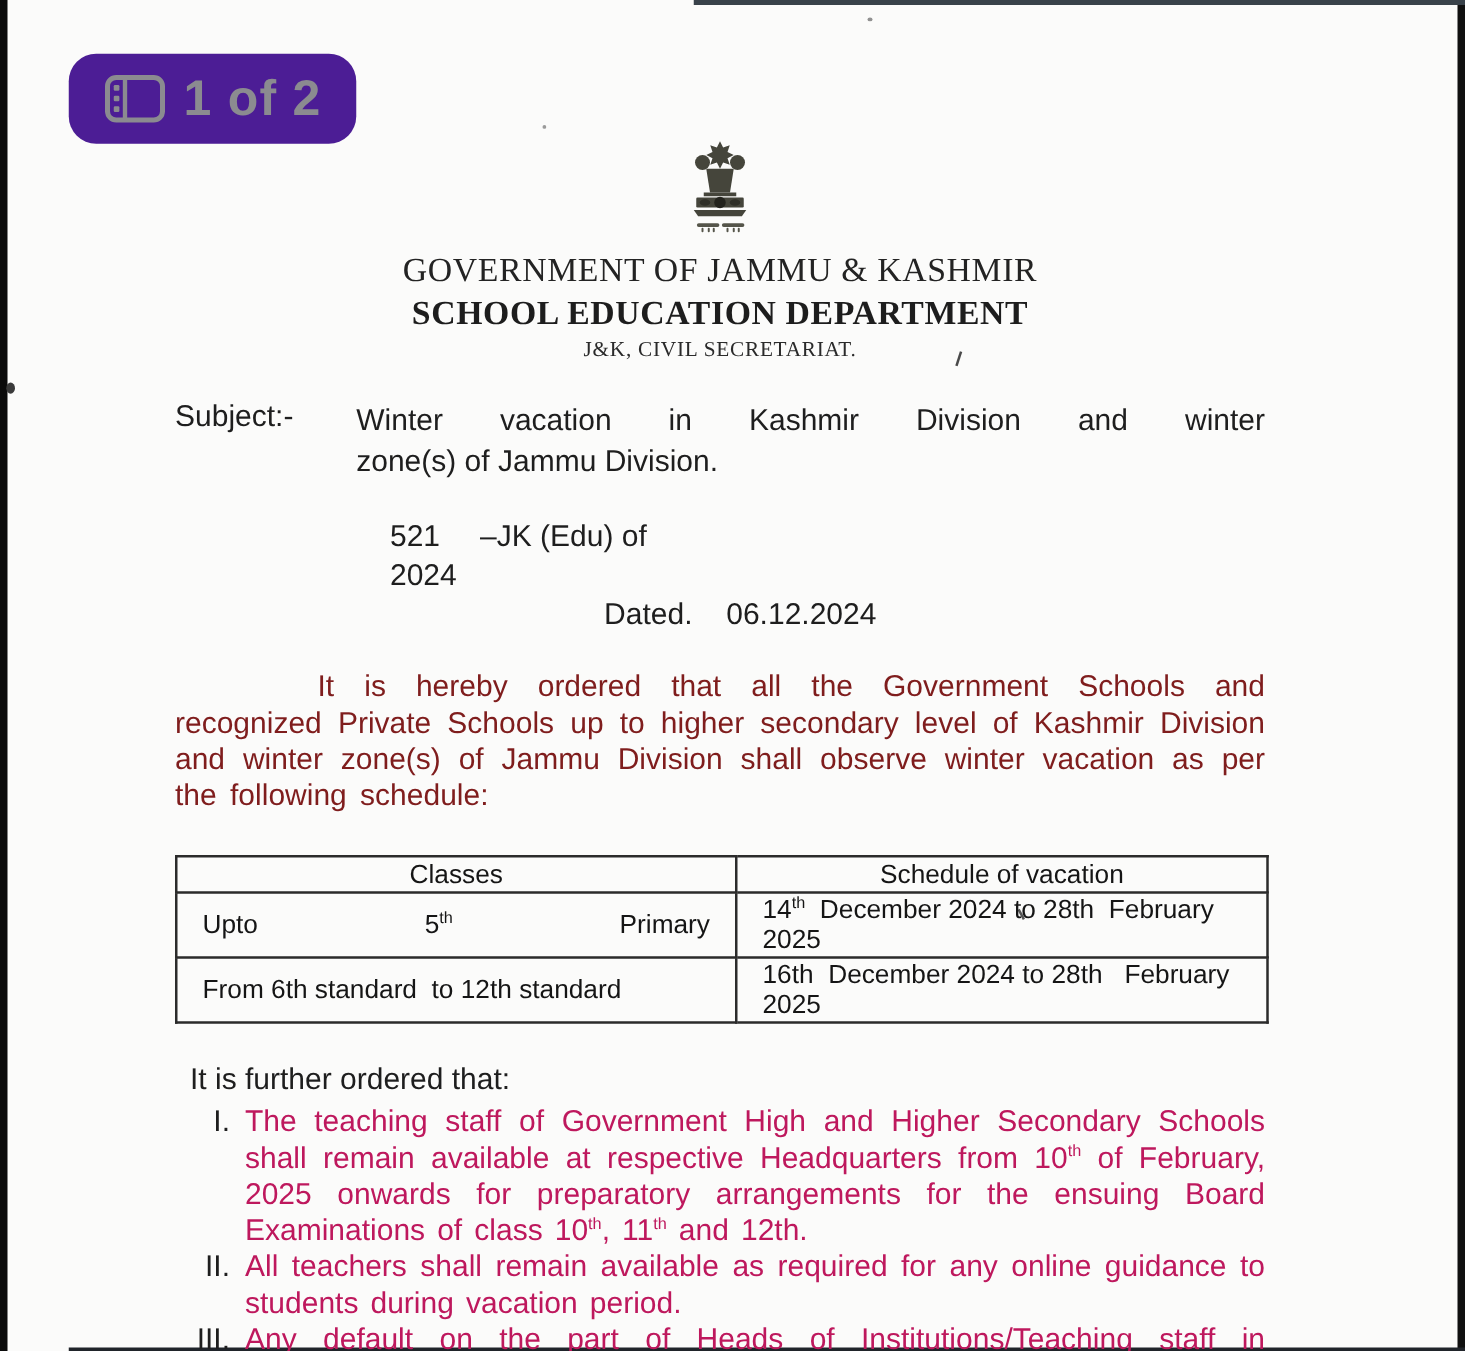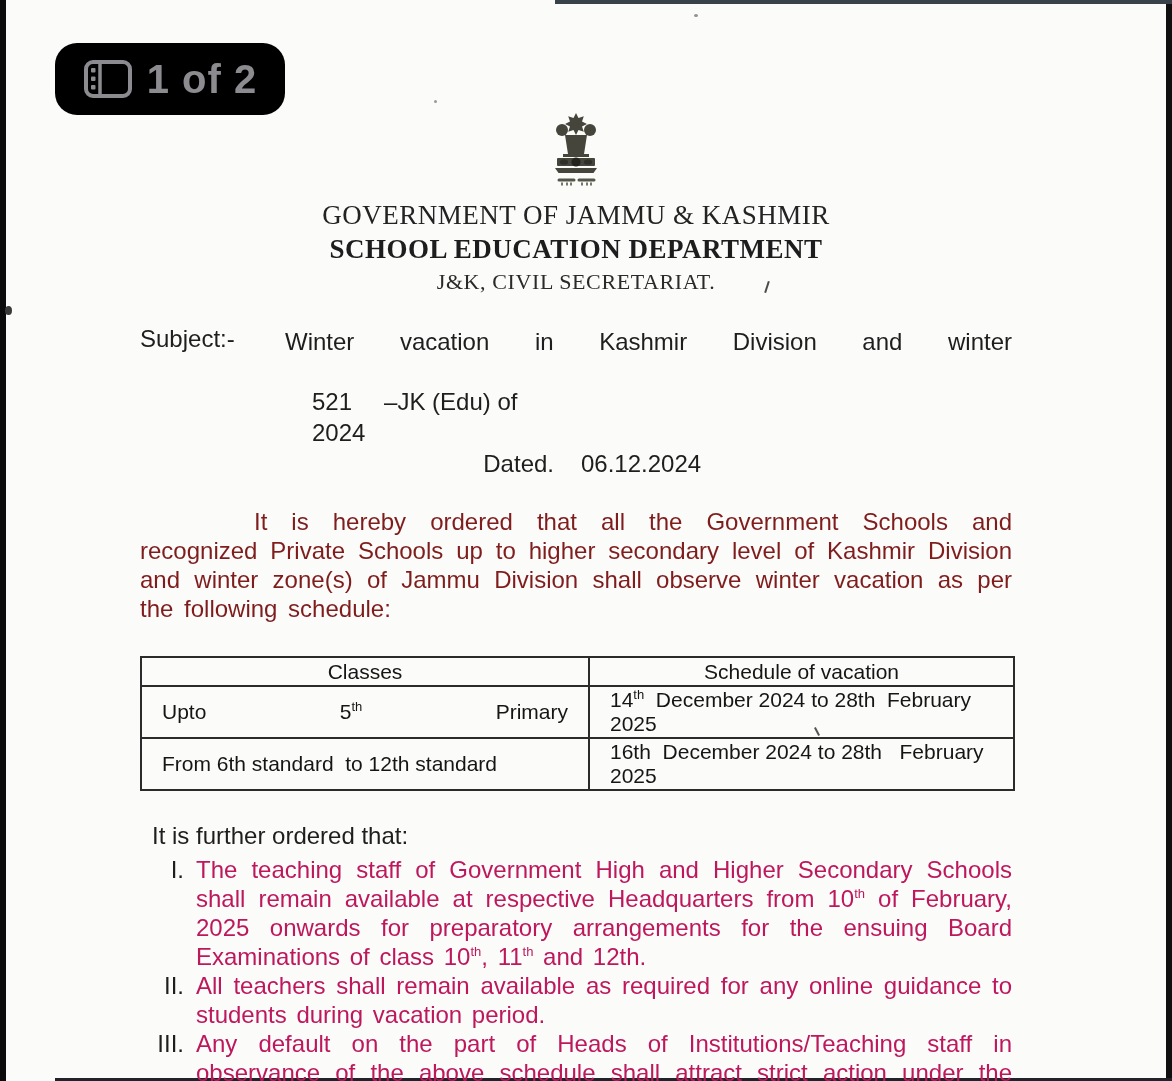--- a/index.html
+++ b/index.html
@@ -14,37 +14,37 @@
   .edge-right{position:absolute;right:0;top:0;width:6px;height:1081px;background:#101010;}
   .edge-top{position:absolute;left:555px;top:0;width:617px;height:4px;background:#39424a;}
   .edge-bottom{position:absolute;left:55px;bottom:0;width:1117px;height:3px;background:#20242a;}
   .speck{position:absolute;background:#3a3a3a;border-radius:50%;}
   .slashmark{position:absolute;left:766px;top:281px;width:2px;height:12px;background:#4a4a4a;transform:rotate(18deg);}
   .tickmark{position:absolute;left:816px;top:727px;width:2px;height:9px;background:#555;transform:rotate(-28deg);}
 
   
   .badge{
     position:absolute;left:55px;top:43px;width:230px;height:72px;
-    background:#000000;border-radius:22px;
+    background:#4c1d95;border-radius:22px;
     display:flex;align-items:center;justify-content:center;gap:14px;
     color:#8b8b90;
   }
   .badge .label{font-size:40px;font-weight:700;letter-spacing:1px;}
 
   
   .content{position:absolute;left:140px;top:0;width:872px;}
 
   .emblem-wrap{margin-top:110px;text-align:center;}
 
   .hdr1{margin-top:8px;text-align:center;font-family:"Liberation Serif",serif;
         font-size:27px;font-weight:400;letter-spacing:.5px;color:#232323;}
   .hdr2{margin-top:3px;text-align:center;font-family:"Liberation Serif",serif;
         font-size:27px;font-weight:700;letter-spacing:.5px;color:#1d1d1d;}
   .hdr3{margin-top:4px;text-align:center;font-family:"Liberation Serif",serif;
-        font-size:22px;font-weight:400;letter-spacing:.6px;color:#2a2a2a;}
+        font-size:17px;font-weight:400;letter-spacing:.6px;color:#2a2a2a;}
 
   .subject{margin-top:30px;display:flex;}
   .subject .slabel{width:145px;font-size:24px;flex:0 0 145px;}
   .subject .stext{flex:1;font-size:24px;line-height:33px;}
   .subject .jline{text-align:justify;text-align-last:justify;}
 
   .orderblock{margin-top:28px;margin-left:172px;font-size:24px;line-height:31px;}
   .orow{display:grid;grid-template-columns:242px auto;column-gap:27px;}
   .orow .olabel{text-align:right;}
   .onum{display:inline-block;margin-right:32px;}
@@ -124,20 +124,21 @@
   </div>
 
   <div class="hdr1">GOVERNMENT OF JAMMU &amp; KASHMIR</div>
   <div class="hdr2">SCHOOL EDUCATION DEPARTMENT</div>
   <div class="hdr3">J&amp;K, CIVIL SECRETARIAT.</div>
 
   <div class="subject">
     <div class="slabel">Subject:-</div>
     <div class="stext">
       <div class="jline">Winter vacation in Kashmir Division and winter</div>
+      <div>zone(s) of Jammu Division.</div>
     </div>
   </div>
 
   <div class="orderblock">
     <div class="orow">
       <span><span class="onum">521</span><span>–JK (Edu) of 2024</span></span>
     </div>
     <div class="orow">
       <span class="olabel">Dated.</span>
       <span>06.12.2024</span>

